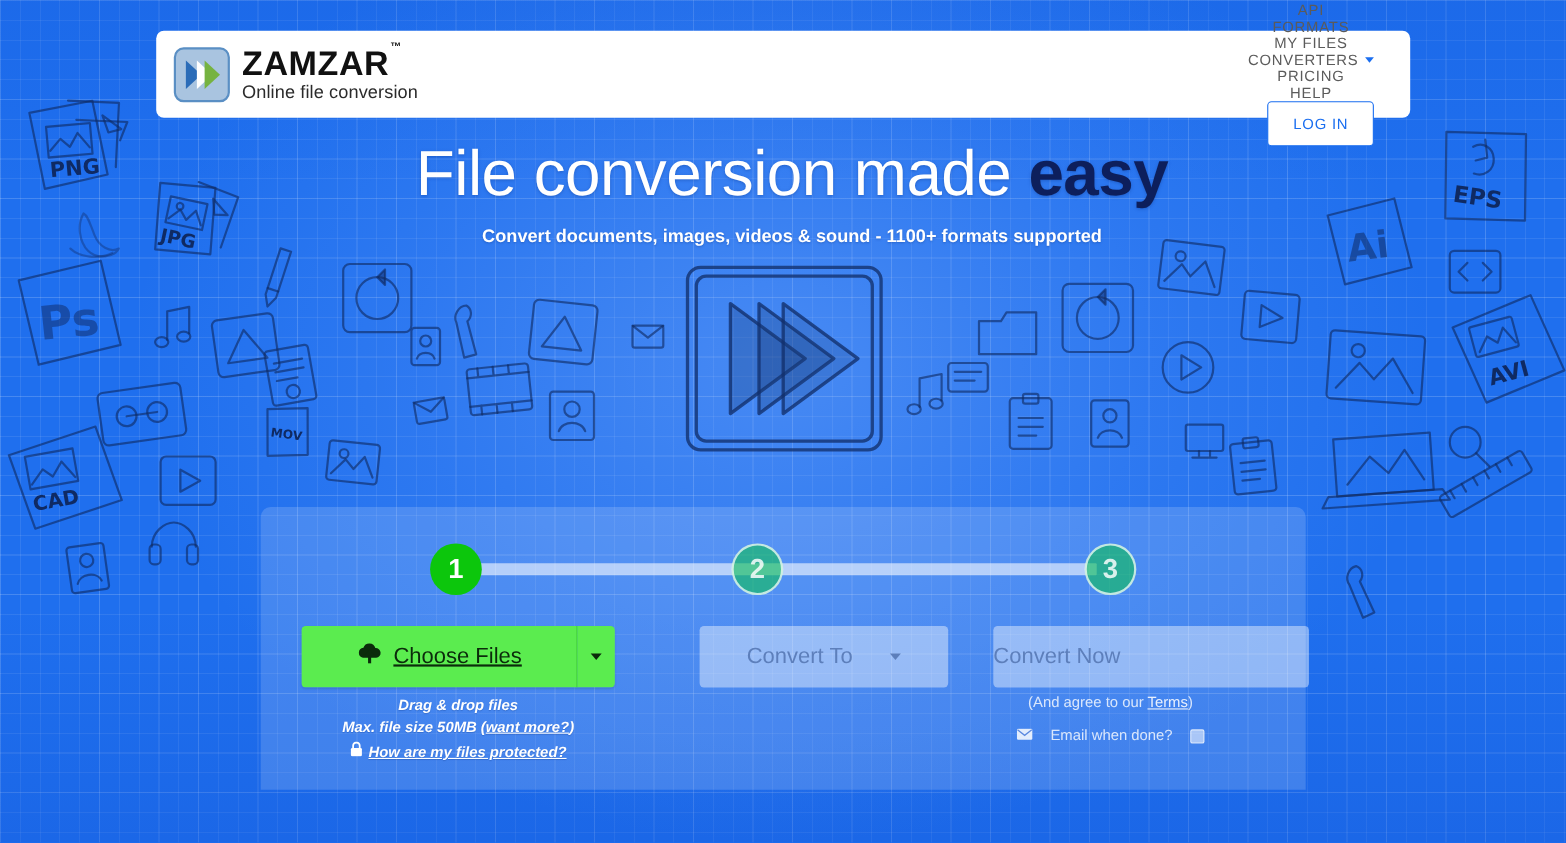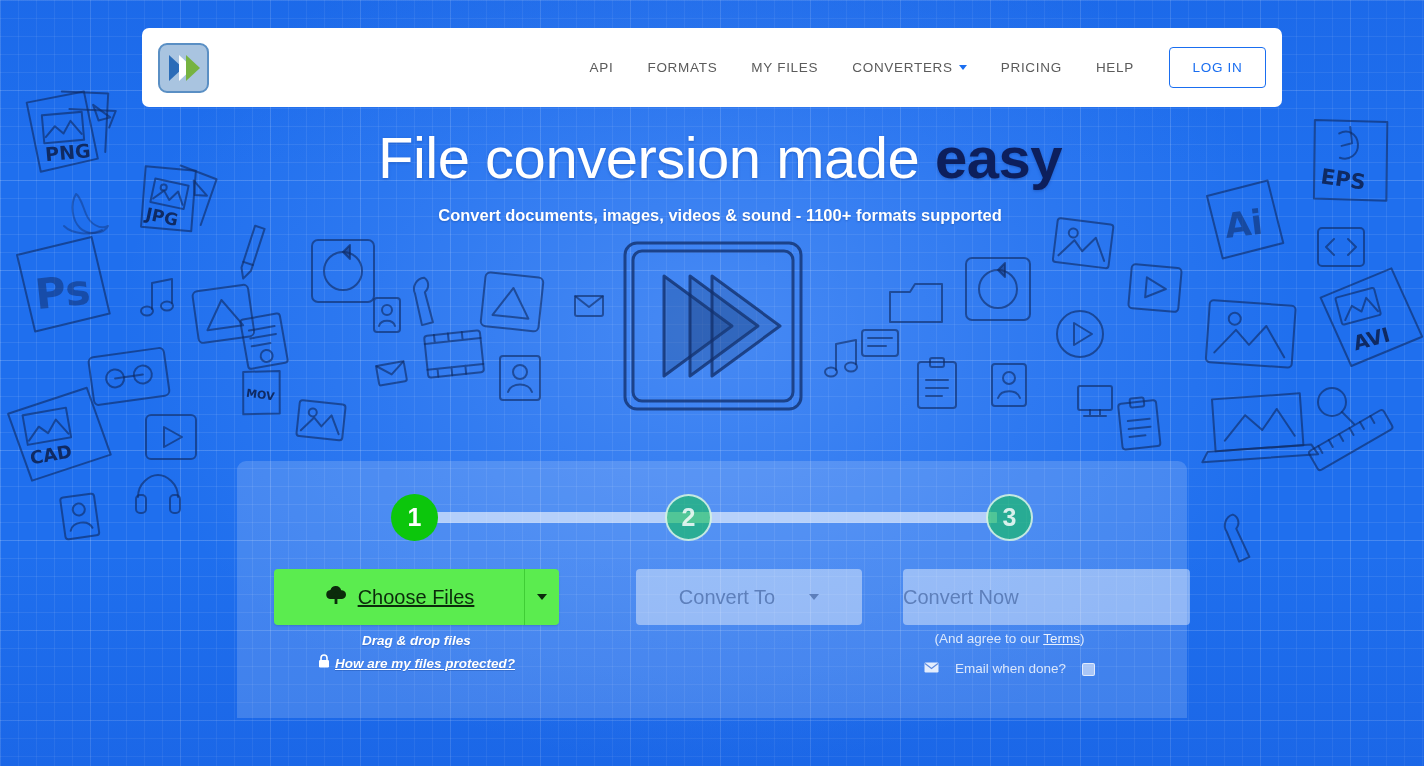--- a/index.html
+++ b/index.html
@@ -60,21 +60,21 @@
   #brand-tm {
     font-size: 10px; font-weight: bold; vertical-align: super;
     position: relative; top: -12px; left: 1px; letter-spacing: 0;
   }
   #brand-sub {
     font-size: 16.5px; color: #2b2b2b; margin-top: 3px; letter-spacing: 0.1px;
   }
 
   #nav {
     margin-left: auto;
-    display: flex; align-items: center; gap: 0px;
+    display: flex; align-items: center; gap: 0px; flex-direction: column;
   }
   .nav-item {
     font-size: 13.5px; letter-spacing: 0.7px;
     color: #5b5b5b; padding: 0 17px; cursor: pointer;
     white-space: nowrap; display: flex; align-items: center; gap: 6px;
   }
   .nav-caret {
     width: 0; height: 0;
     border-left: 4.5px solid transparent;
     border-right: 4.5px solid transparent;
@@ -485,20 +485,26 @@
 
 <div id="header-card">
 
   <div id="brand">
     <div id="brand-mark">
       <svg width="34" height="30" viewBox="0 0 34 30" xmlns="http://www.w3.org/2000/svg">
         <path d="M2 2 L16 15 L2 28 Z" fill="#2b6cb8"></path>
         <path d="M12 2 L26 15 L12 28 Z" fill="#ffffff"></path>
         <path d="M19 2 L33 15 L19 28 Z" fill="#76b341"></path>
       </svg>
+    </div>
+    <div id="brand-text">
+      <div id="brand-title">
+        <span>ZAMZAR</span><span id="brand-tm">™</span>
+      </div>
+      <div id="brand-sub">Online file conversion</div>
     </div>
   </div>
 
   <div id="nav">
     <div class="nav-item">
       <span>API</span>
     </div>
     <div class="nav-item">
       <span>FORMATS</span>
     </div>
@@ -578,20 +584,23 @@
       <span class="caret-muted"></span>
     </div>
 
     <div id="btn-convert-now">
       <span>Convert Now</span>
     </div>
   </div>
 
   <div id="left-notes">
     <div>Drag &amp; drop files</div>
+    <div>
+      <span>Max. file size 50MB (</span><a href="#">want more?</a><span>)</span>
+    </div>
     <div id="files-protected">
       <span>
         <svg width="12" height="14" viewBox="0 0 12 14" xmlns="http://www.w3.org/2000/svg">
           <path d="M3 6 V4 a3 3 0 0 1 6 0 V6" fill="none" stroke="#ffffff" stroke-width="1.6"></path>
           <rect x="1" y="6" width="10" height="7.5" rx="1.2" fill="#ffffff"></rect>
         </svg>
       </span>
       <span class="lbl">How are my files protected?</span>
     </div>
   </div>

